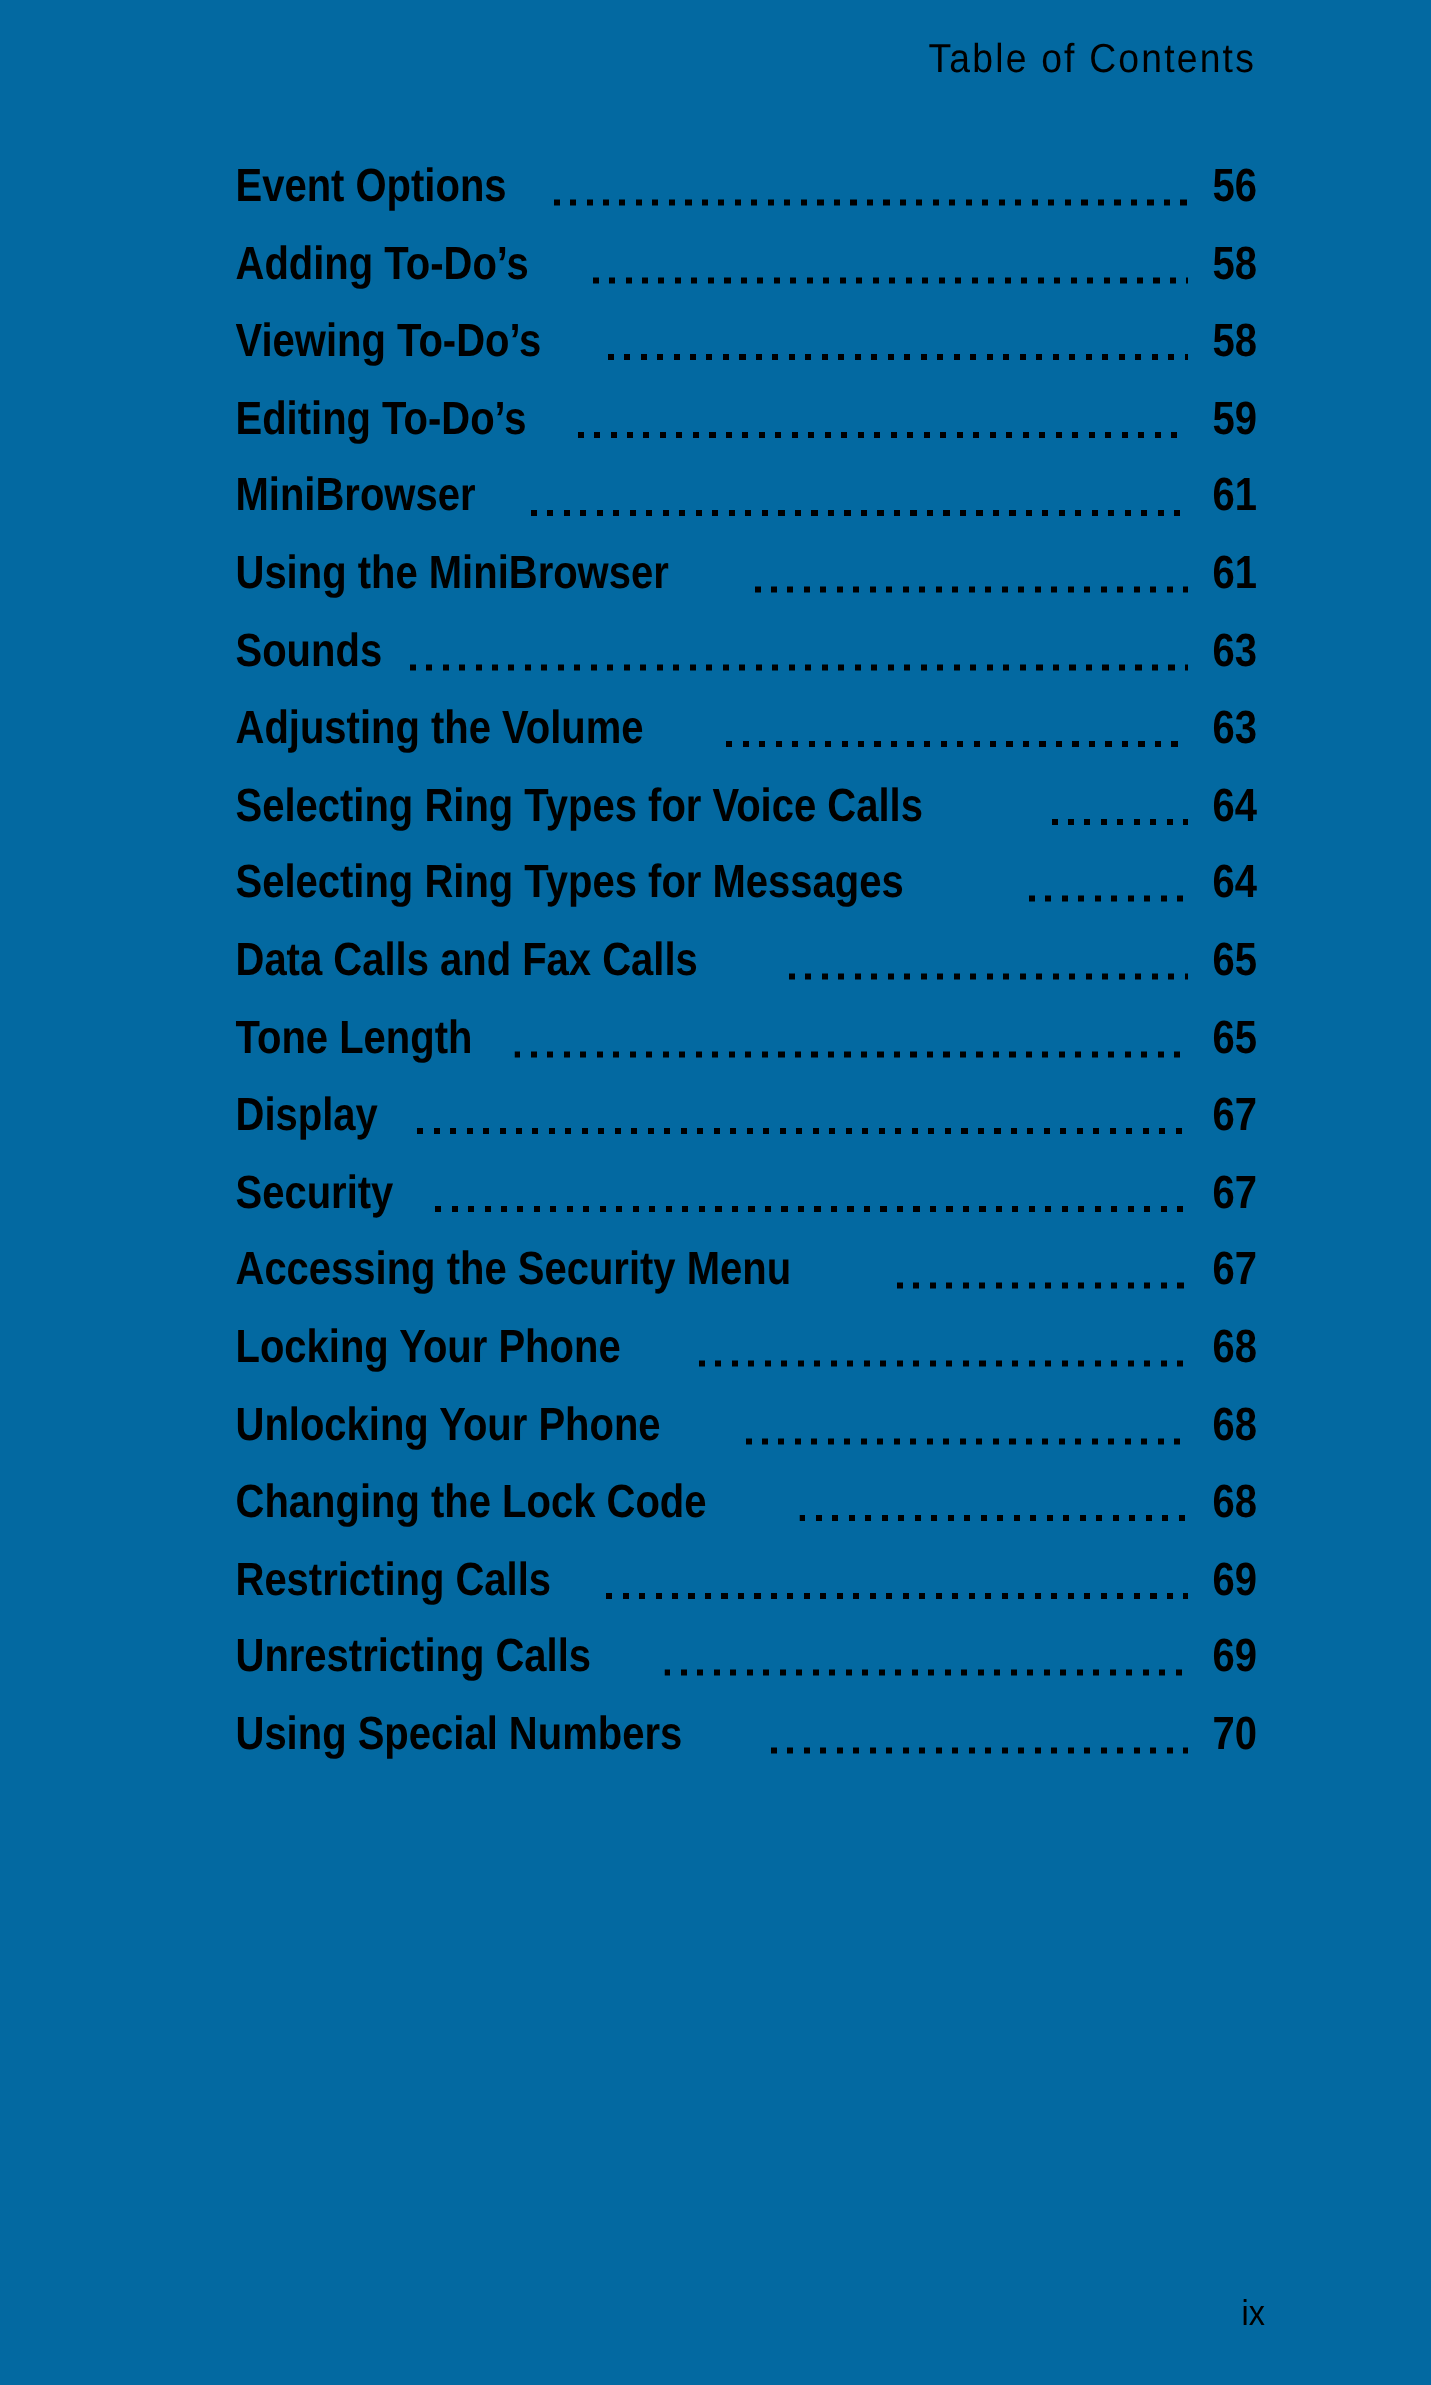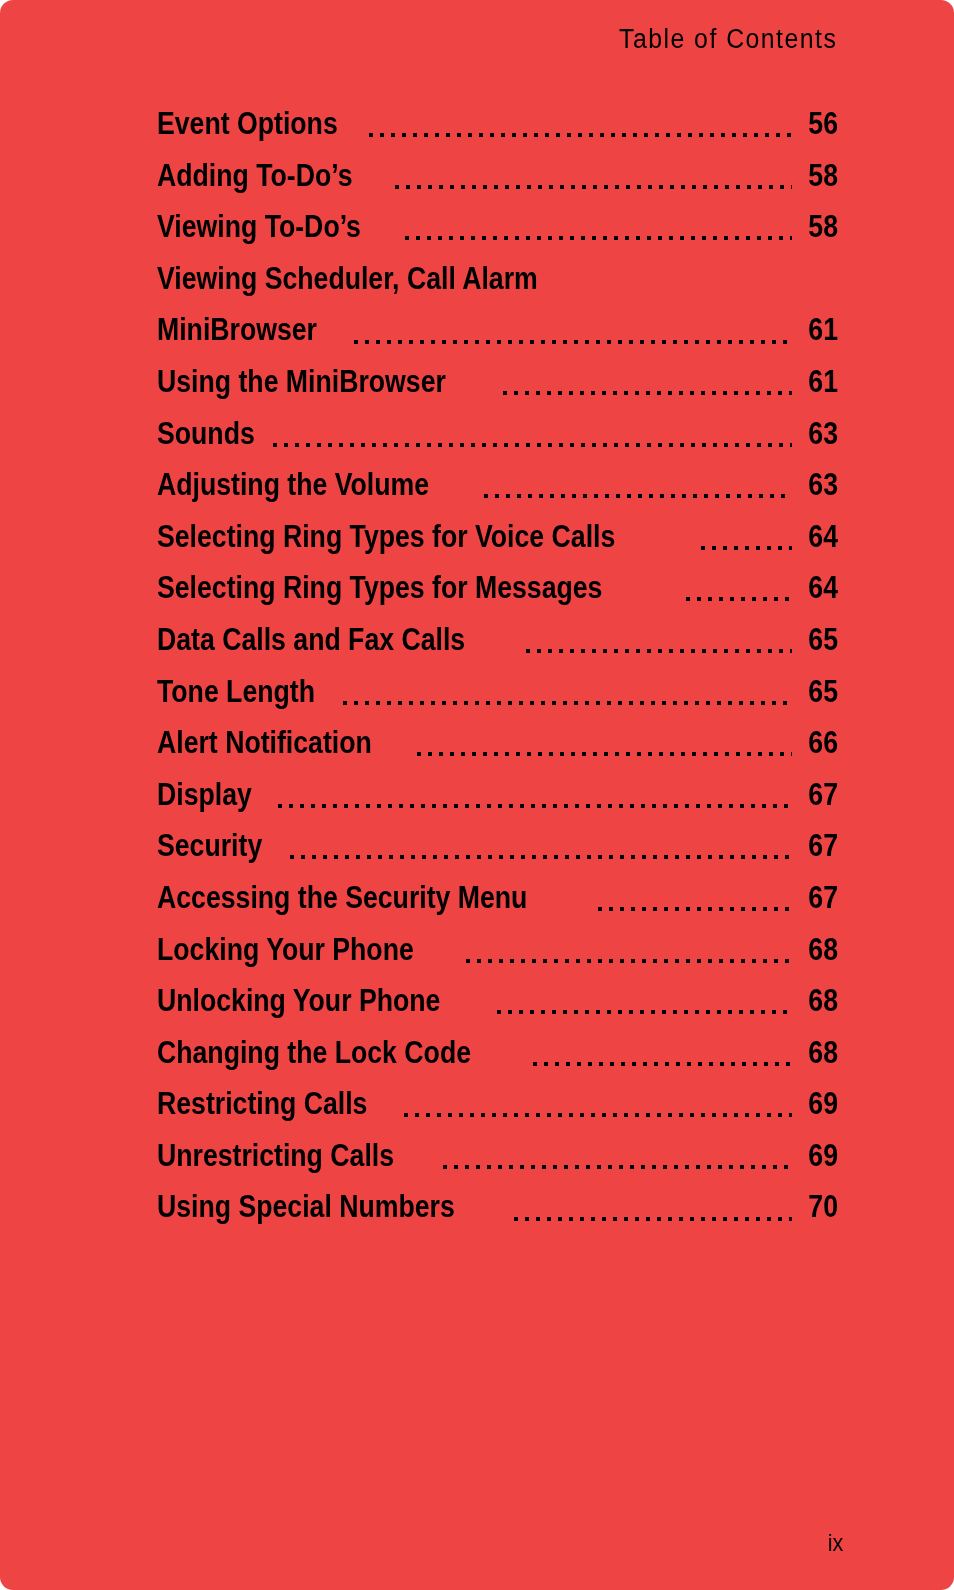--- a/index.html
+++ b/index.html
@@ -13,22 +13,21 @@
     height: 1590px;
     position: relative;
     font-family: "Liberation Sans", "DejaVu Sans", sans-serif;
     color: #000000;
     overflow: hidden;
   }
 
   .page {
     position: absolute;
     inset: 0;
-    background: #ef4444;
-    border-radius: 13px;
+    background: #0369a1;
   }
 
   
   .running-header {
     position: absolute;
     top: 24px;
     right: 117px;
     font-family: "Liberation Sans", "DejaVu Sans", sans-serif;
     font-size: 27px;
     font-weight: 400;
@@ -135,22 +134,24 @@
       <div class="toc-entry">
         <span class="entry-title">Adding To-Do’s </span>
         <span class="leader"></span>
         <span class="entry-page">58</span>
       </div>
       <div class="toc-entry">
         <span class="entry-title">Viewing To-Do’s </span>
         <span class="leader"></span>
         <span class="entry-page">58</span>
       </div>
-      <div class="toc-entry continued">
-        <span class="entry-title">Viewing Scheduler, Call Alarm</span>
+      <div class="toc-entry">
+        <span class="entry-title">Editing To-Do’s</span>
+        <span class="leader"></span>
+        <span class="entry-page">59</span>
       </div>
       <div class="toc-entry">
         <span class="entry-title">MiniBrowser </span>
         <span class="leader"></span>
         <span class="entry-page">61</span>
       </div>
       <div class="toc-entry">
         <span class="entry-title">Using the MiniBrowser </span>
         <span class="leader"></span>
         <span class="entry-page">61</span>
@@ -179,25 +180,20 @@
         <span class="entry-title">Data Calls and Fax Calls </span>
         <span class="leader"></span>
         <span class="entry-page">65</span>
       </div>
       <div class="toc-entry">
         <span class="entry-title">Tone Length</span>
         <span class="leader"></span>
         <span class="entry-page">65</span>
       </div>
       <div class="toc-entry">
-        <span class="entry-title">Alert Notification </span>
-        <span class="leader"></span>
-        <span class="entry-page">66</span>
-      </div>
-      <div class="toc-entry">
         <span class="entry-title">Display </span>
         <span class="leader"></span>
         <span class="entry-page">67</span>
       </div>
       <div class="toc-entry">
         <span class="entry-title">Security </span>
         <span class="leader"></span>
         <span class="entry-page">67</span>
       </div>
       <div class="toc-entry">

